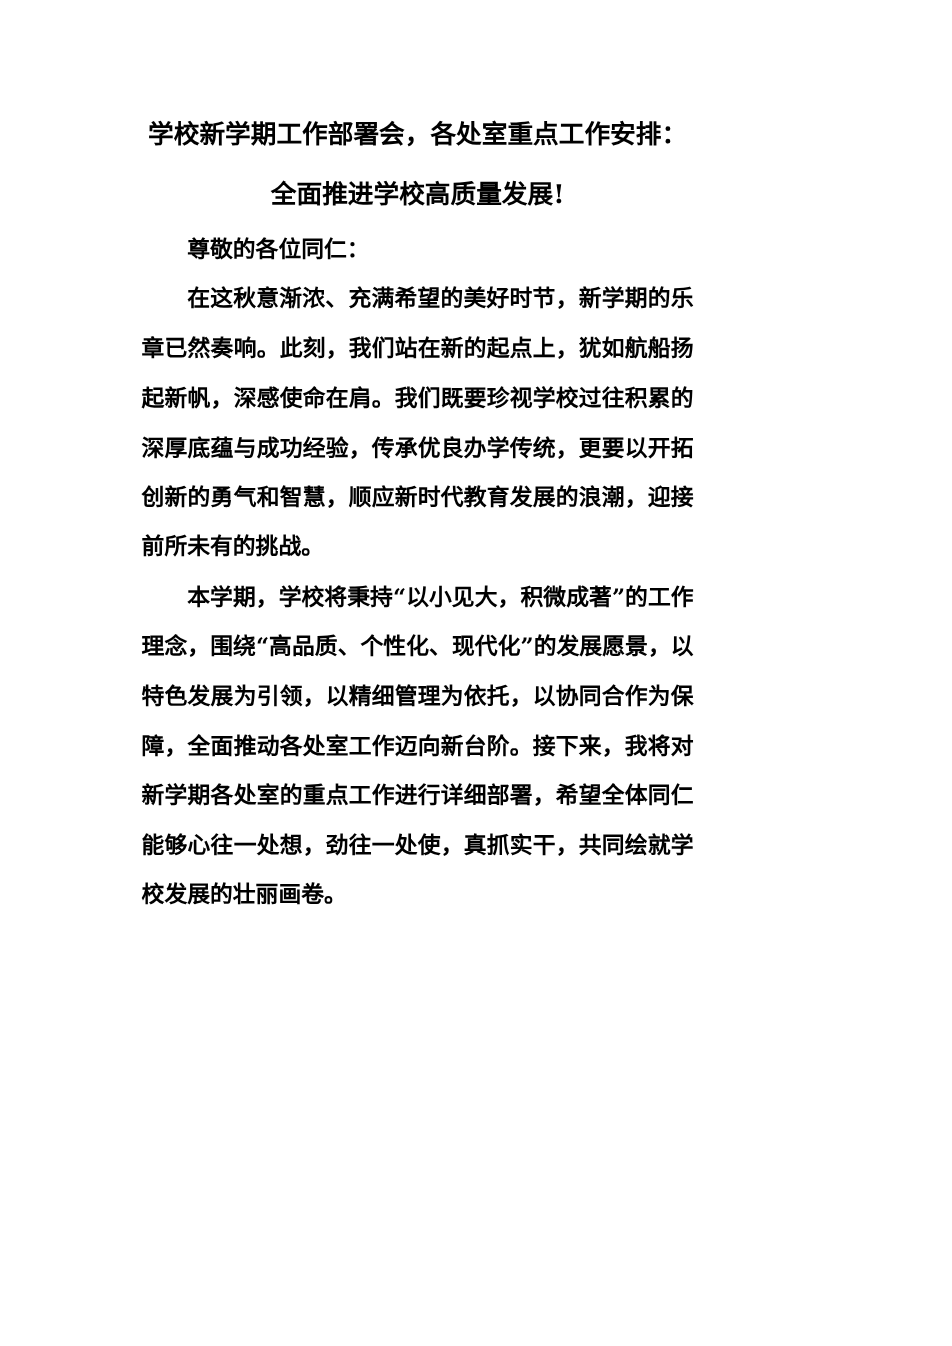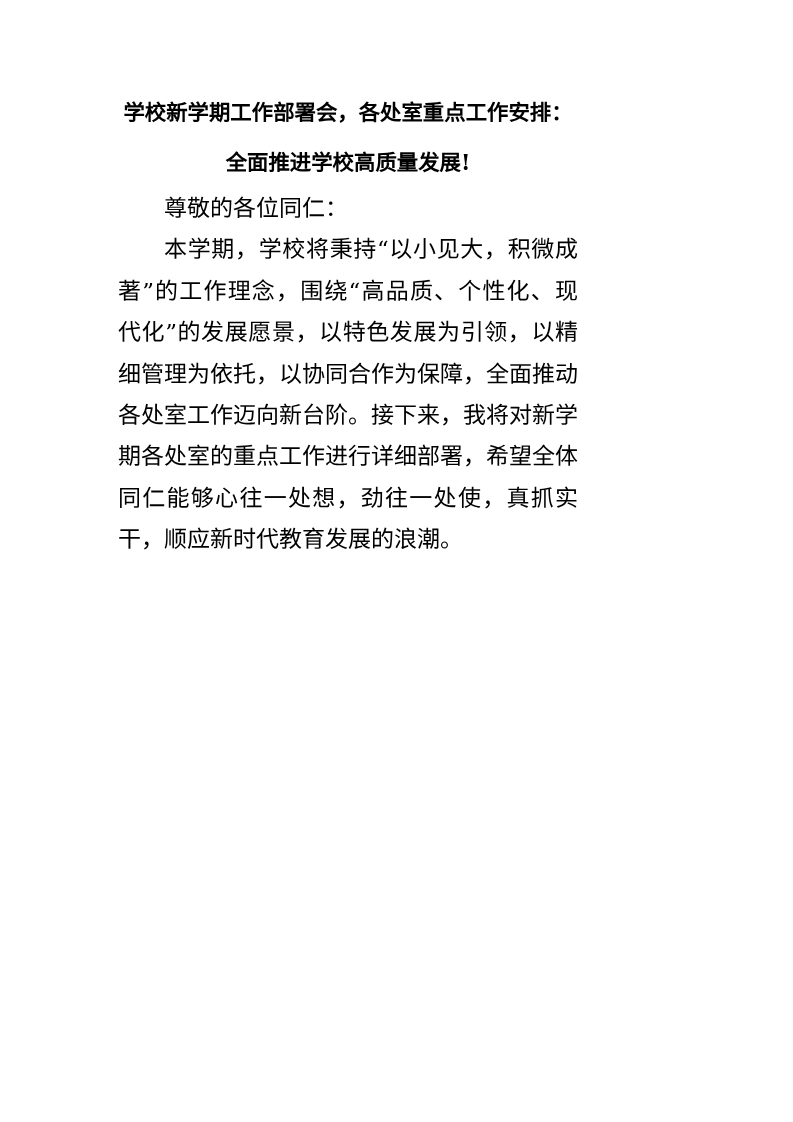--- a/index.html
+++ b/index.html
@@ -24,32 +24,33 @@
     font-weight: 700;
     line-height: 50px;
     text-align: center;
     letter-spacing: 0;
   }
   .doc-body {
     margin-top: 0;
   }
   .doc-body p {
     margin: 0;
-    font-size: 23px;
-    font-weight: 400;
+    font-size: 19px;
+    font-weight: 700;
     line-height: 41.4px;
     text-indent: 2em;
     text-align: justify;
     text-align-last: left;
     word-break: normal;
     overflow-wrap: break-word;
   }
 </style>
 </head>
 <body>
 
 <div class="page">
   <h1 class="doc-title">学校新学期工作部署会，各处室重点工作安排：全面推进学校高质量发展!</h1>
   <div class="doc-body">
       <p>尊敬的各位同仁：</p>
-      <p>本学期，学校将秉持“以小见大，积微成著”的工作理念，围绕“高品质、个性化、现代化”的发展愿景，以特色发展为引领，以精细管理为依托，以协同合作为保障，全面推动各处室工作迈向新台阶。接下来，我将对新学期各处室的重点工作进行详细部署，希望全体同仁能够心往一处想，劲往一处使，真抓实干，顺应新时代教育发展的浪潮。</p>
+      <p>在这秋意渐浓、充满希望的美好时节，新学期的乐章已然奏响。此刻，我们站在新的起点上，犹如航船扬起新帆，深感使命在肩。我们既要珍视学校过往积累的深厚底蕴与成功经验，传承优良办学传统，更要以开拓创新的勇气和智慧，顺应新时代教育发展的浪潮，迎接前所未有的挑战。</p>
+      <p>本学期，学校将秉持“以小见大，积微成著”的工作理念，围绕“高品质、个性化、现代化”的发展愿景，以特色发展为引领，以精细管理为依托，以协同合作为保障，全面推动各处室工作迈向新台阶。接下来，我将对新学期各处室的重点工作进行详细部署，希望全体同仁能够心往一处想，劲往一处使，真抓实干，共同绘就学校发展的壮丽画卷。</p>
     </div>
 </div>
 
 </body></html>

